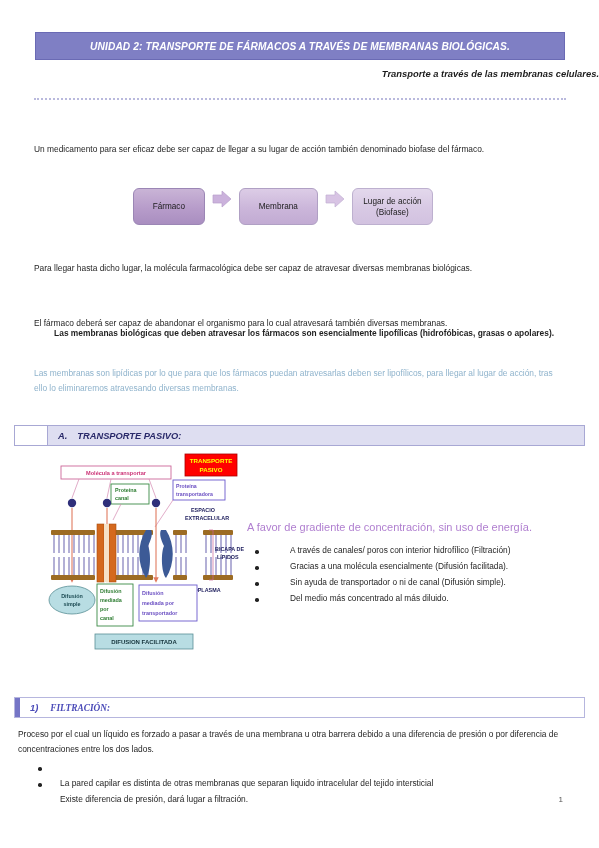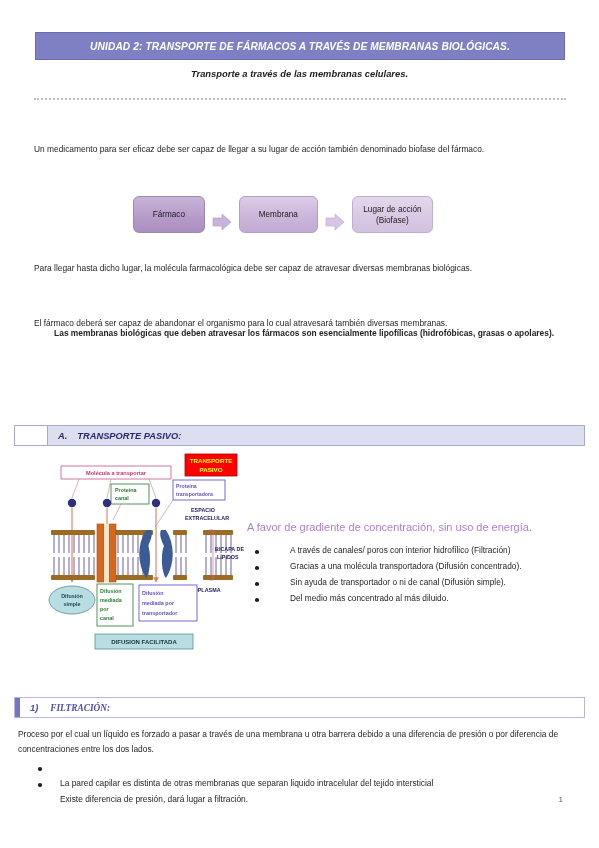--- a/index.html
+++ b/index.html
@@ -42,21 +42,21 @@
     font-style: italic;
     font-weight: bold;
     letter-spacing: 0.1px;
     text-align: center;
   }
   .subtitle {
     position: absolute;
     left: 0;
     top: 68px;
     width: 599px;
-    text-align: center;
+    text-align: right;
     font-size: 9.4px;
     font-style: italic;
     font-weight: bold;
     color: #1c1c1c;
   }
   .dotted-rule {
     position: absolute;
     left: 34px;
     top: 98px;
     width: 532px;
@@ -76,21 +76,21 @@
   .para.muted { color: #8fb3cc; }
 
   
   .flow {
     position: absolute;
     left: 133px;
     top: 188px;
     width: 300px;
     height: 45px;
     display: flex;
-    align-items: flex-end;
+    align-items: flex-start;
   }
   .flow-box {
     height: 37px;
     border-radius: 6px;
     display: flex;
     align-items: center;
     justify-content: center;
     text-align: center;
     font-size: 8.2px;
     color: #1b1b1b;
@@ -289,20 +289,21 @@
       </div>
     </div>
   </div>
 
   <div class="para" style="left:34px; top:261px; width:520px;">Para llegar hasta dicho lugar, la molécula farmacológica debe ser capaz de atravesar diversas membranas biológicas.</div>
 
   <div class="para" style="left:34px; top:300px; width:530px;margin-top:16px;">El fármaco deberá ser capaz de abandonar el organismo para lo cual atravesará también diversas membranas.</div>
 
   <div class="para bold" style="left:34px; top:326px; width:520px;text-align:right;">Las membranas biológicas que deben atravesar los fármacos son esencialmente lipofílicas (hidrofóbicas, grasas o apolares).</div>
 
+  <div class="para muted" style="left:34px; top:366px; width:520px;">Las membranas son lipídicas por lo que para que los fármacos puedan atravesarlas deben ser lipofílicos, para llegar al lugar de acción, tras ello lo eliminaremos atravesando diversas membranas.</div>
 
   <div class="sec-bar sec-a">
     <div class="lead-box"></div>
     <div class="lbl">A.</div>
     <div class="lbl" style="">TRANSPORTE PASIVO:</div>
   </div>
 
   <div class="figure">
     <svg width="215" height="205" viewBox="0 0 215 205">
       <defs>
@@ -480,21 +481,21 @@
 
   <div class="pt-head">A favor de gradiente de concentración, sin uso de energía.</div>
 
   <div class="pt-bullets">
     <div class="row">
       <span class="dot"></span>
       <span class="txt">A través de canales/ poros con interior hidrofílico (Filtración)</span>
     </div>
     <div class="row">
       <span class="dot"></span>
-      <span class="txt">Gracias a una molécula transportadora (Difusión concentrado).</span>
+      <span class="txt">Gracias a una molécula esencialmente (Difusión facilitada).</span>
     </div>
     <div class="row">
       <span class="dot"></span>
       <span class="txt">Sin ayuda de transportador o ni de canal (Difusión simple).</span>
     </div>
     <div class="row">
       <span class="dot"></span>
       <span class="txt">Del medio más concentrado al más diluido.</span>
     </div>
   </div>

